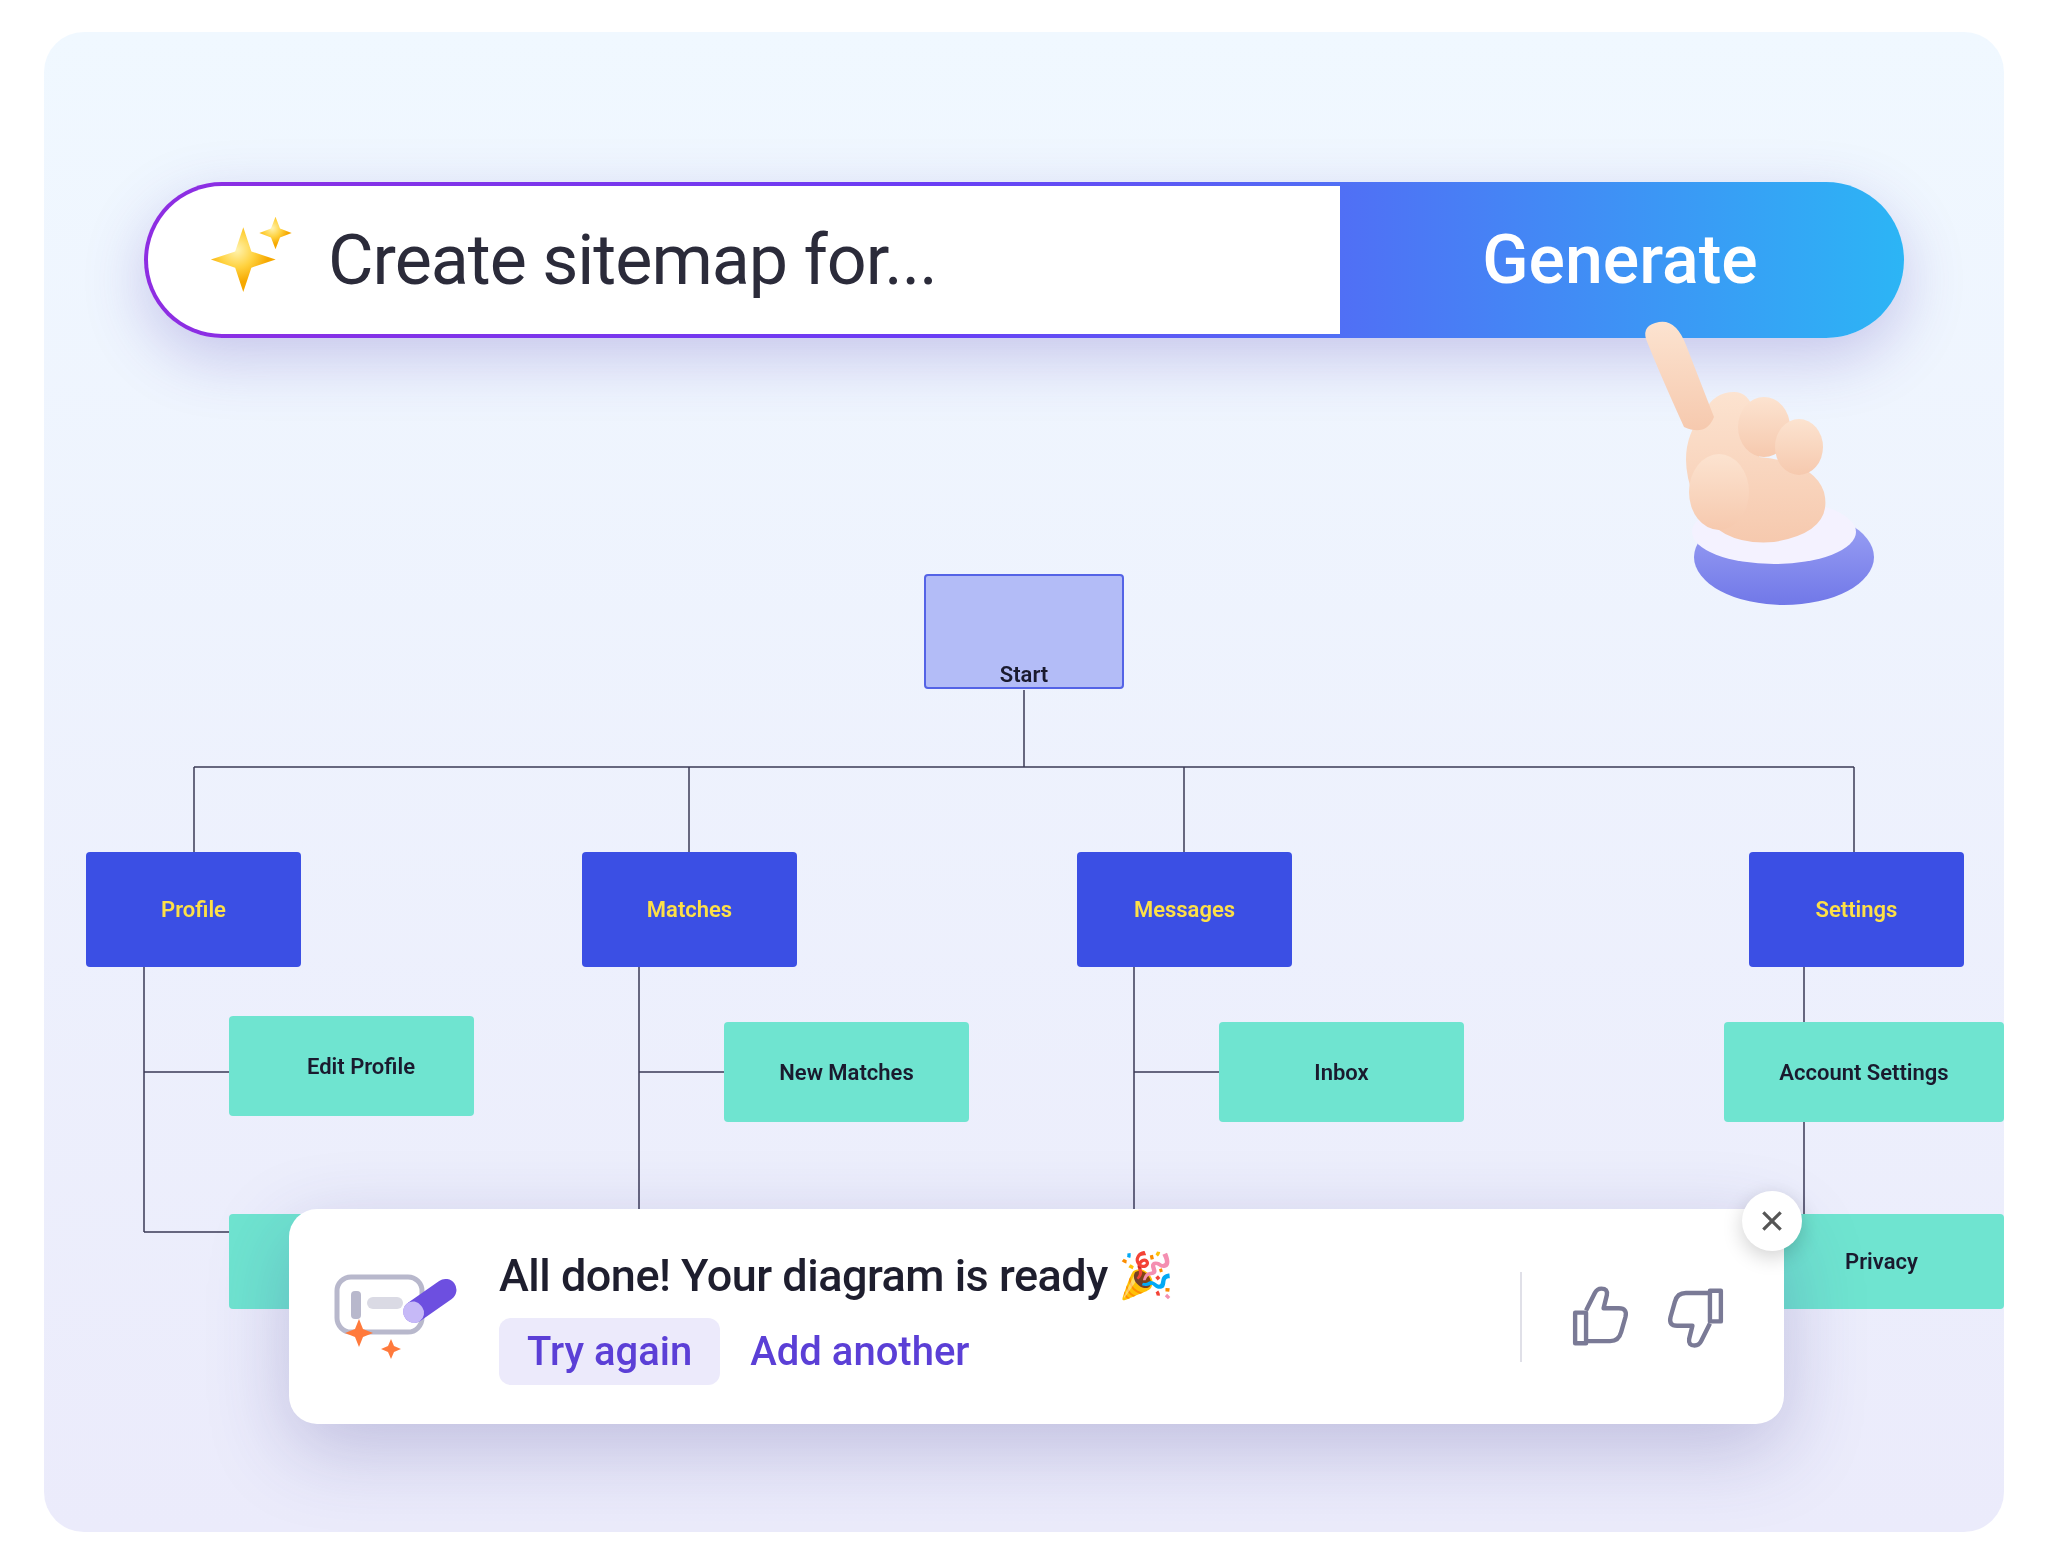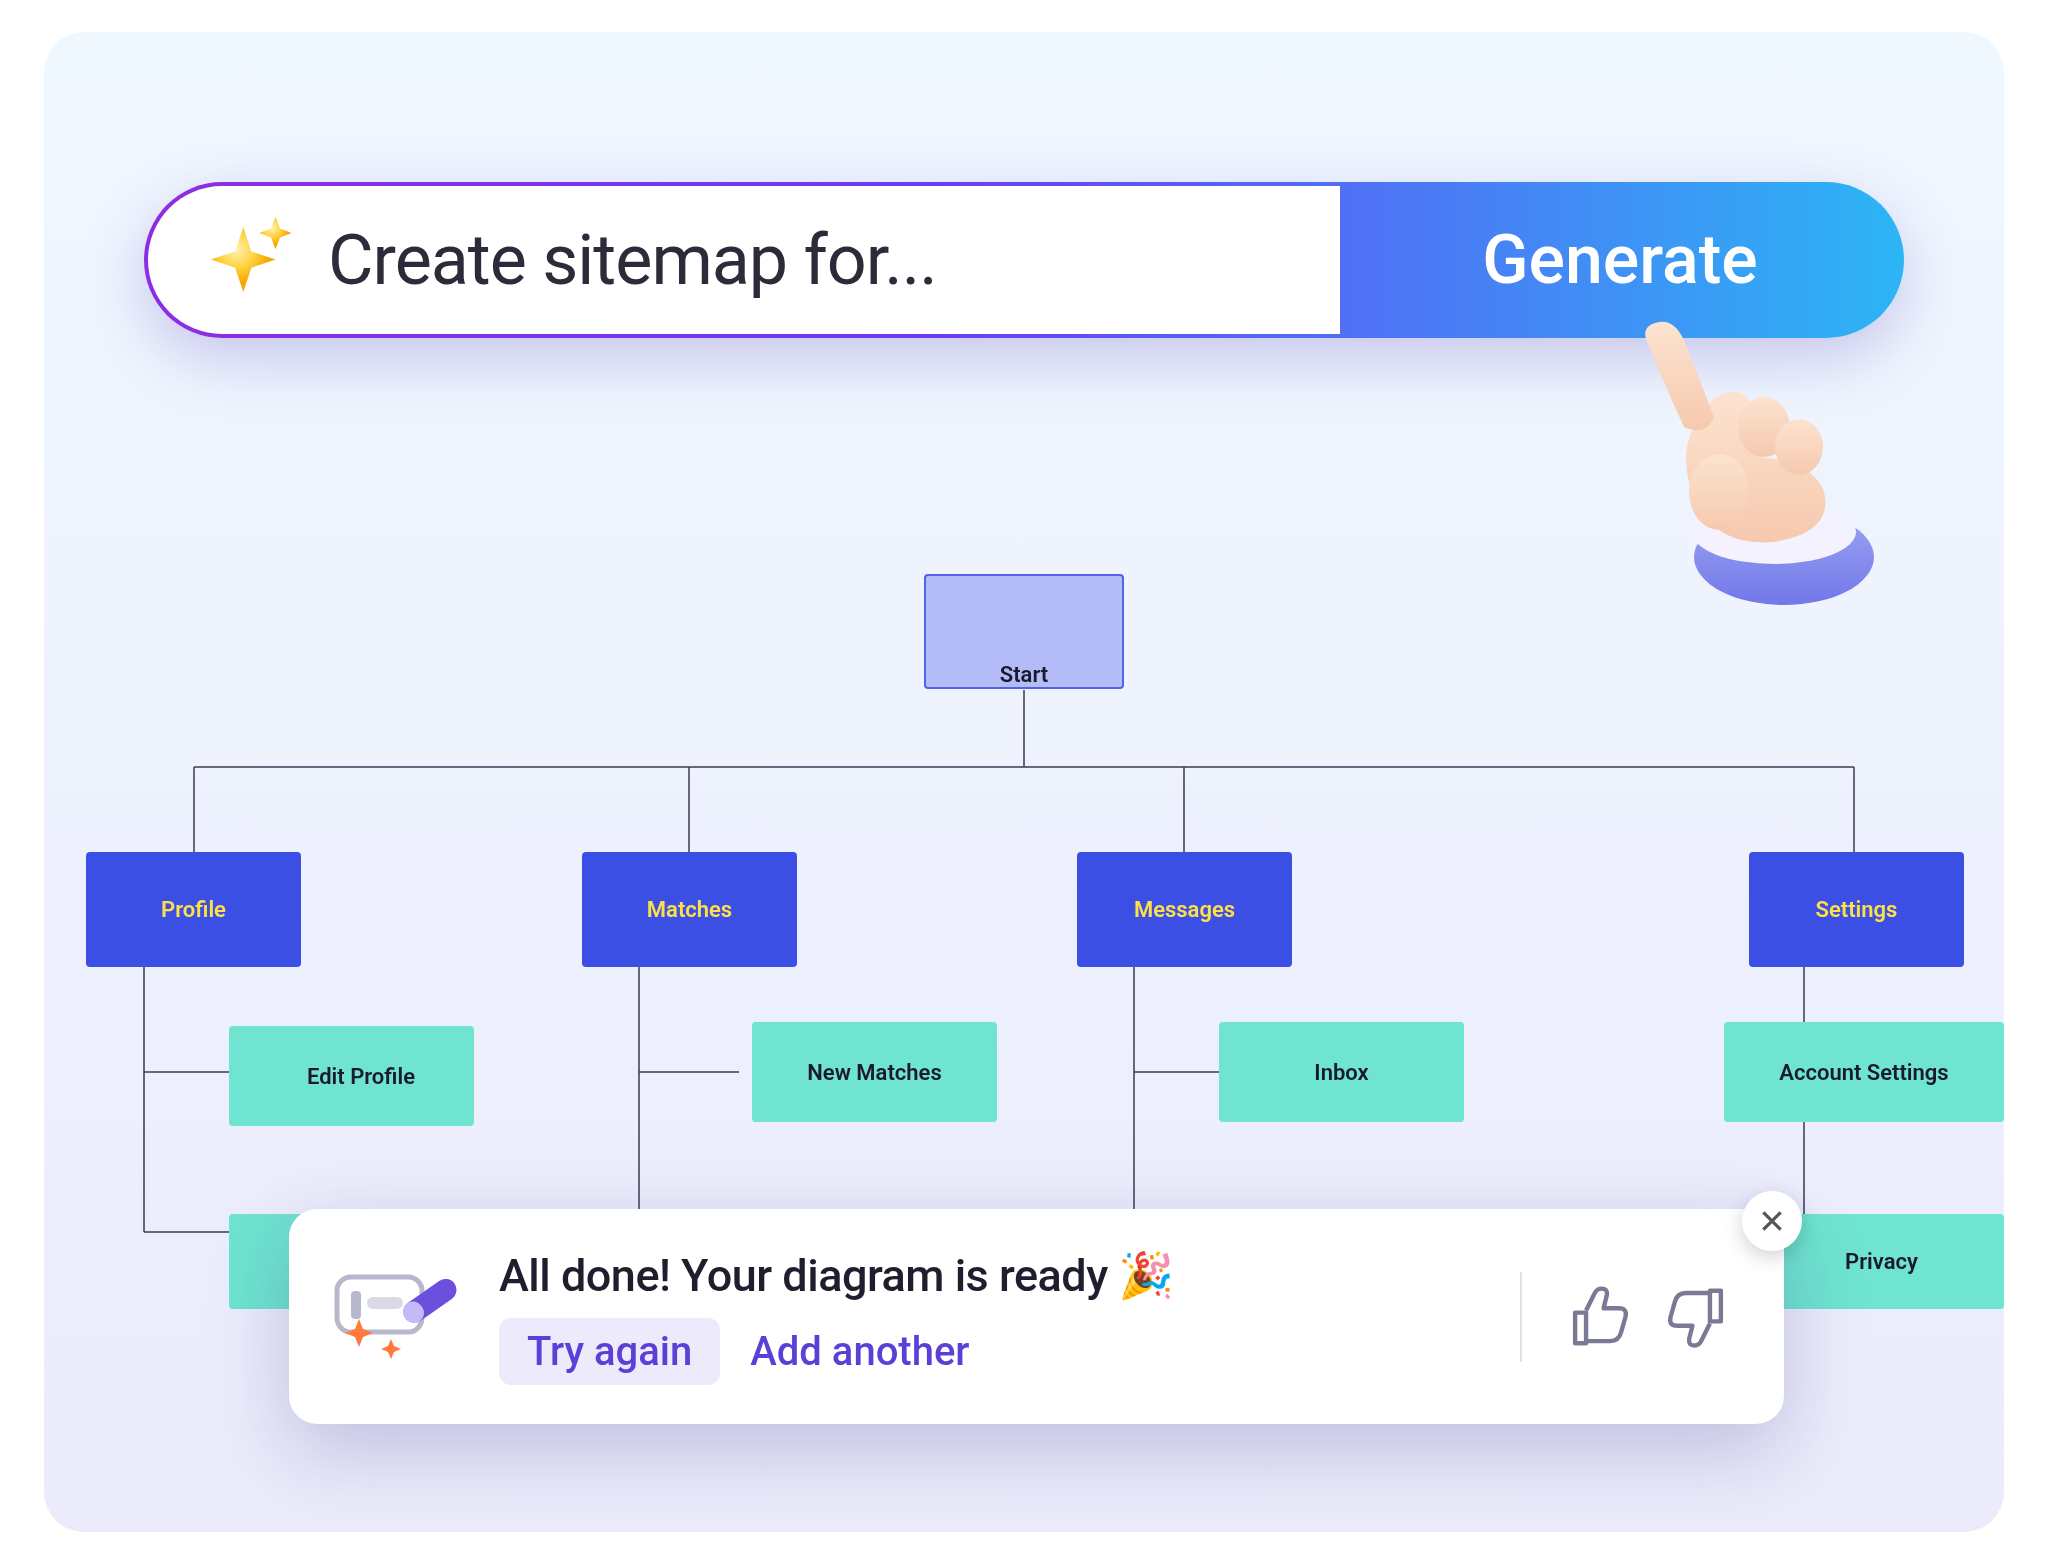--- a/index.html
+++ b/index.html
@@ -275,24 +275,24 @@
     <div class="node node-cat" style="left:538px; top:280px;">
       <span>Matches</span>
     </div>
     <div class="node node-cat" style="left:1033px; top:280px;">
       <span>Messages</span>
     </div>
     <div class="node node-cat" style="left:1705px; top:280px;">
       <span>Settings</span>
     </div>
 
-    <div class="node node-leaf" style="left:185px; top:454px;padding-left:19px;">
+    <div class="node node-leaf" style="left:185px; top:444px;padding-left:19px;">
       <span>Edit Profile</span>
     </div>
-    <div class="node node-leaf" style="left:680px; top:450px;margin-left:28px;">
+    <div class="node node-leaf" style="left:680px; top:450px;">
       <span>New Matches</span>
     </div>
     <div class="node node-leaf" style="left:1175px; top:450px;">
       <span>Inbox</span>
     </div>
     <div class="node node-leaf" style="left:1680px; top:450px; width:280px;">
       <span>Account Settings</span>
     </div>
 
     <div class="node node-leaf row2" style="left:185px; top:610px;"></div>

